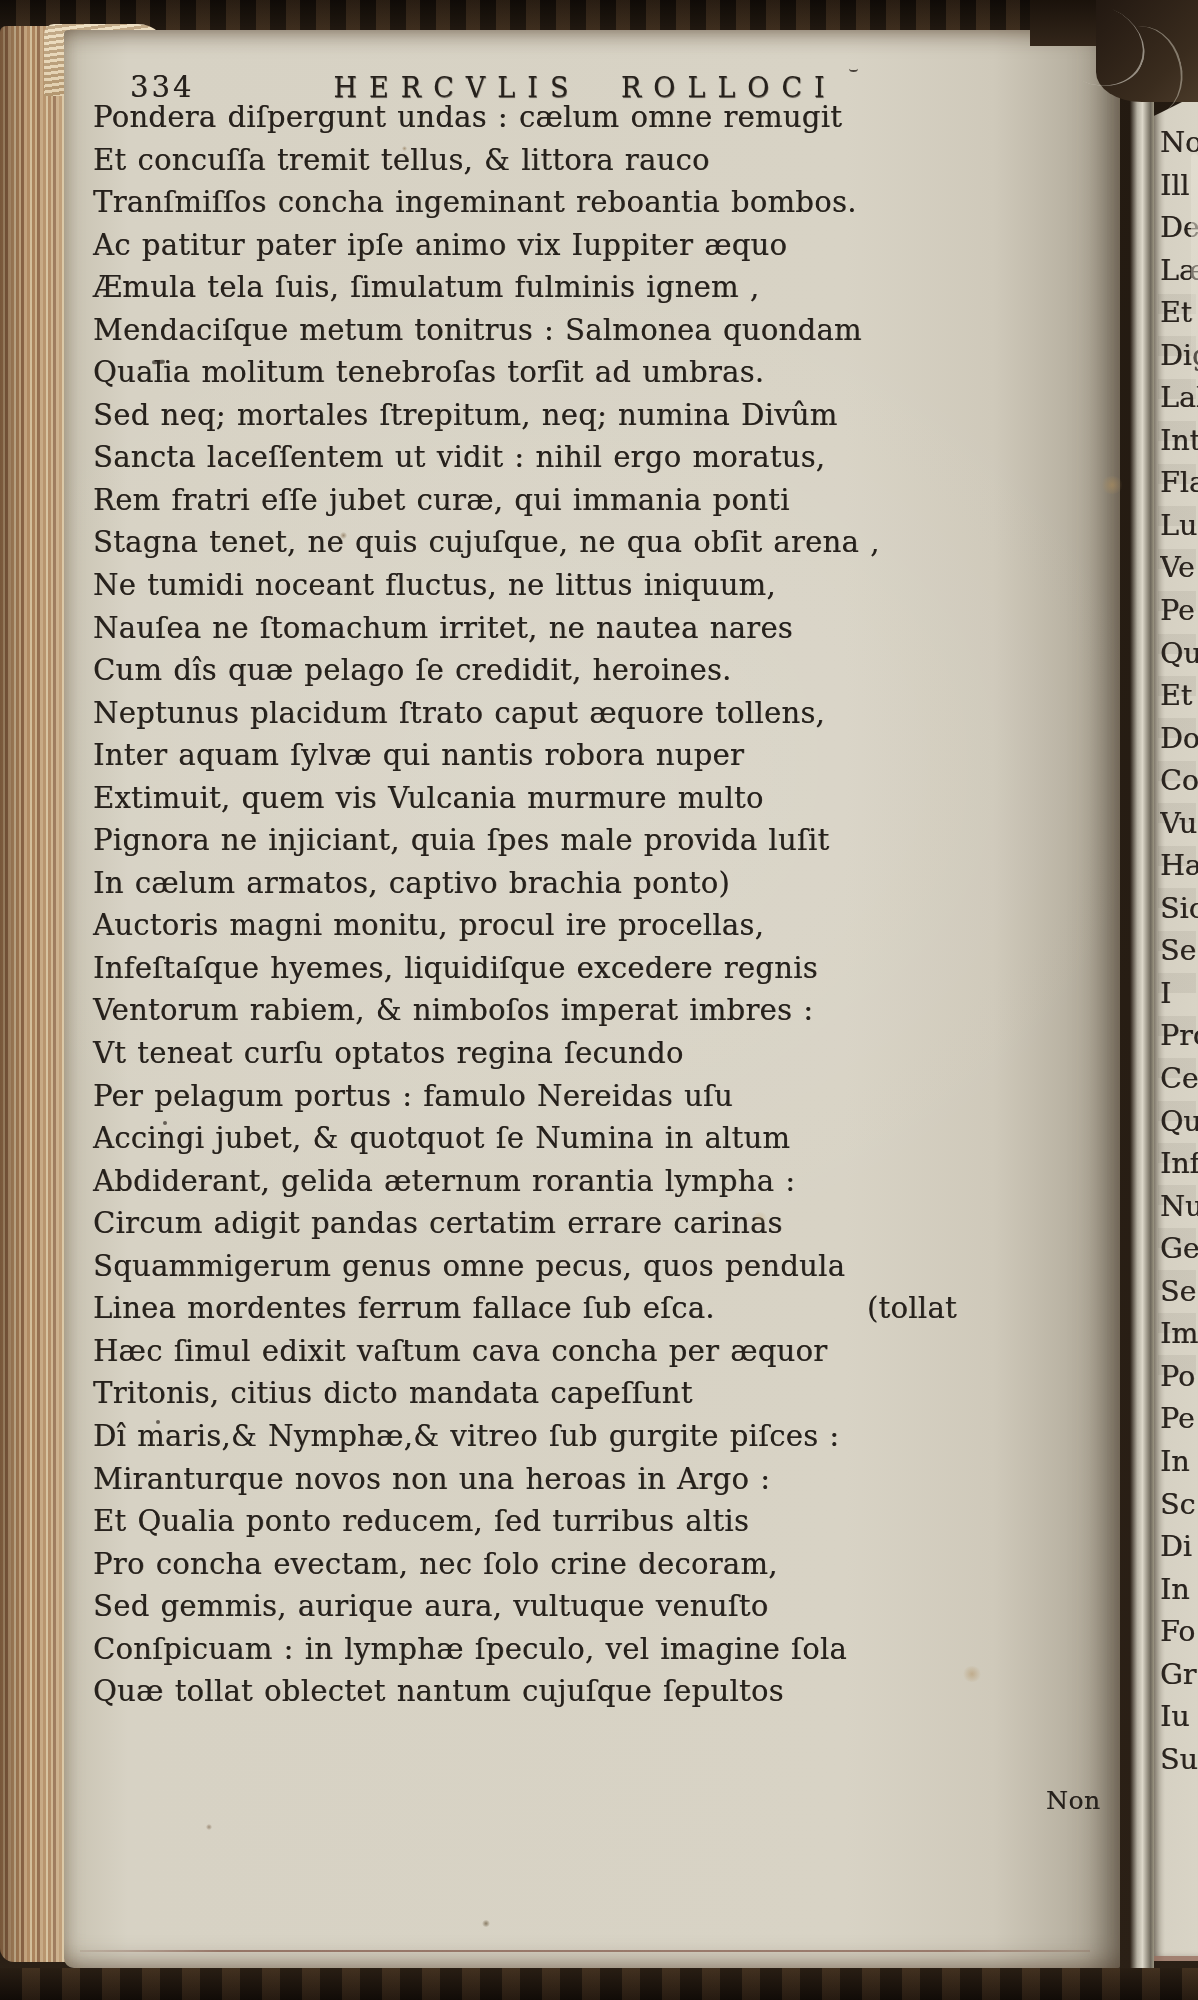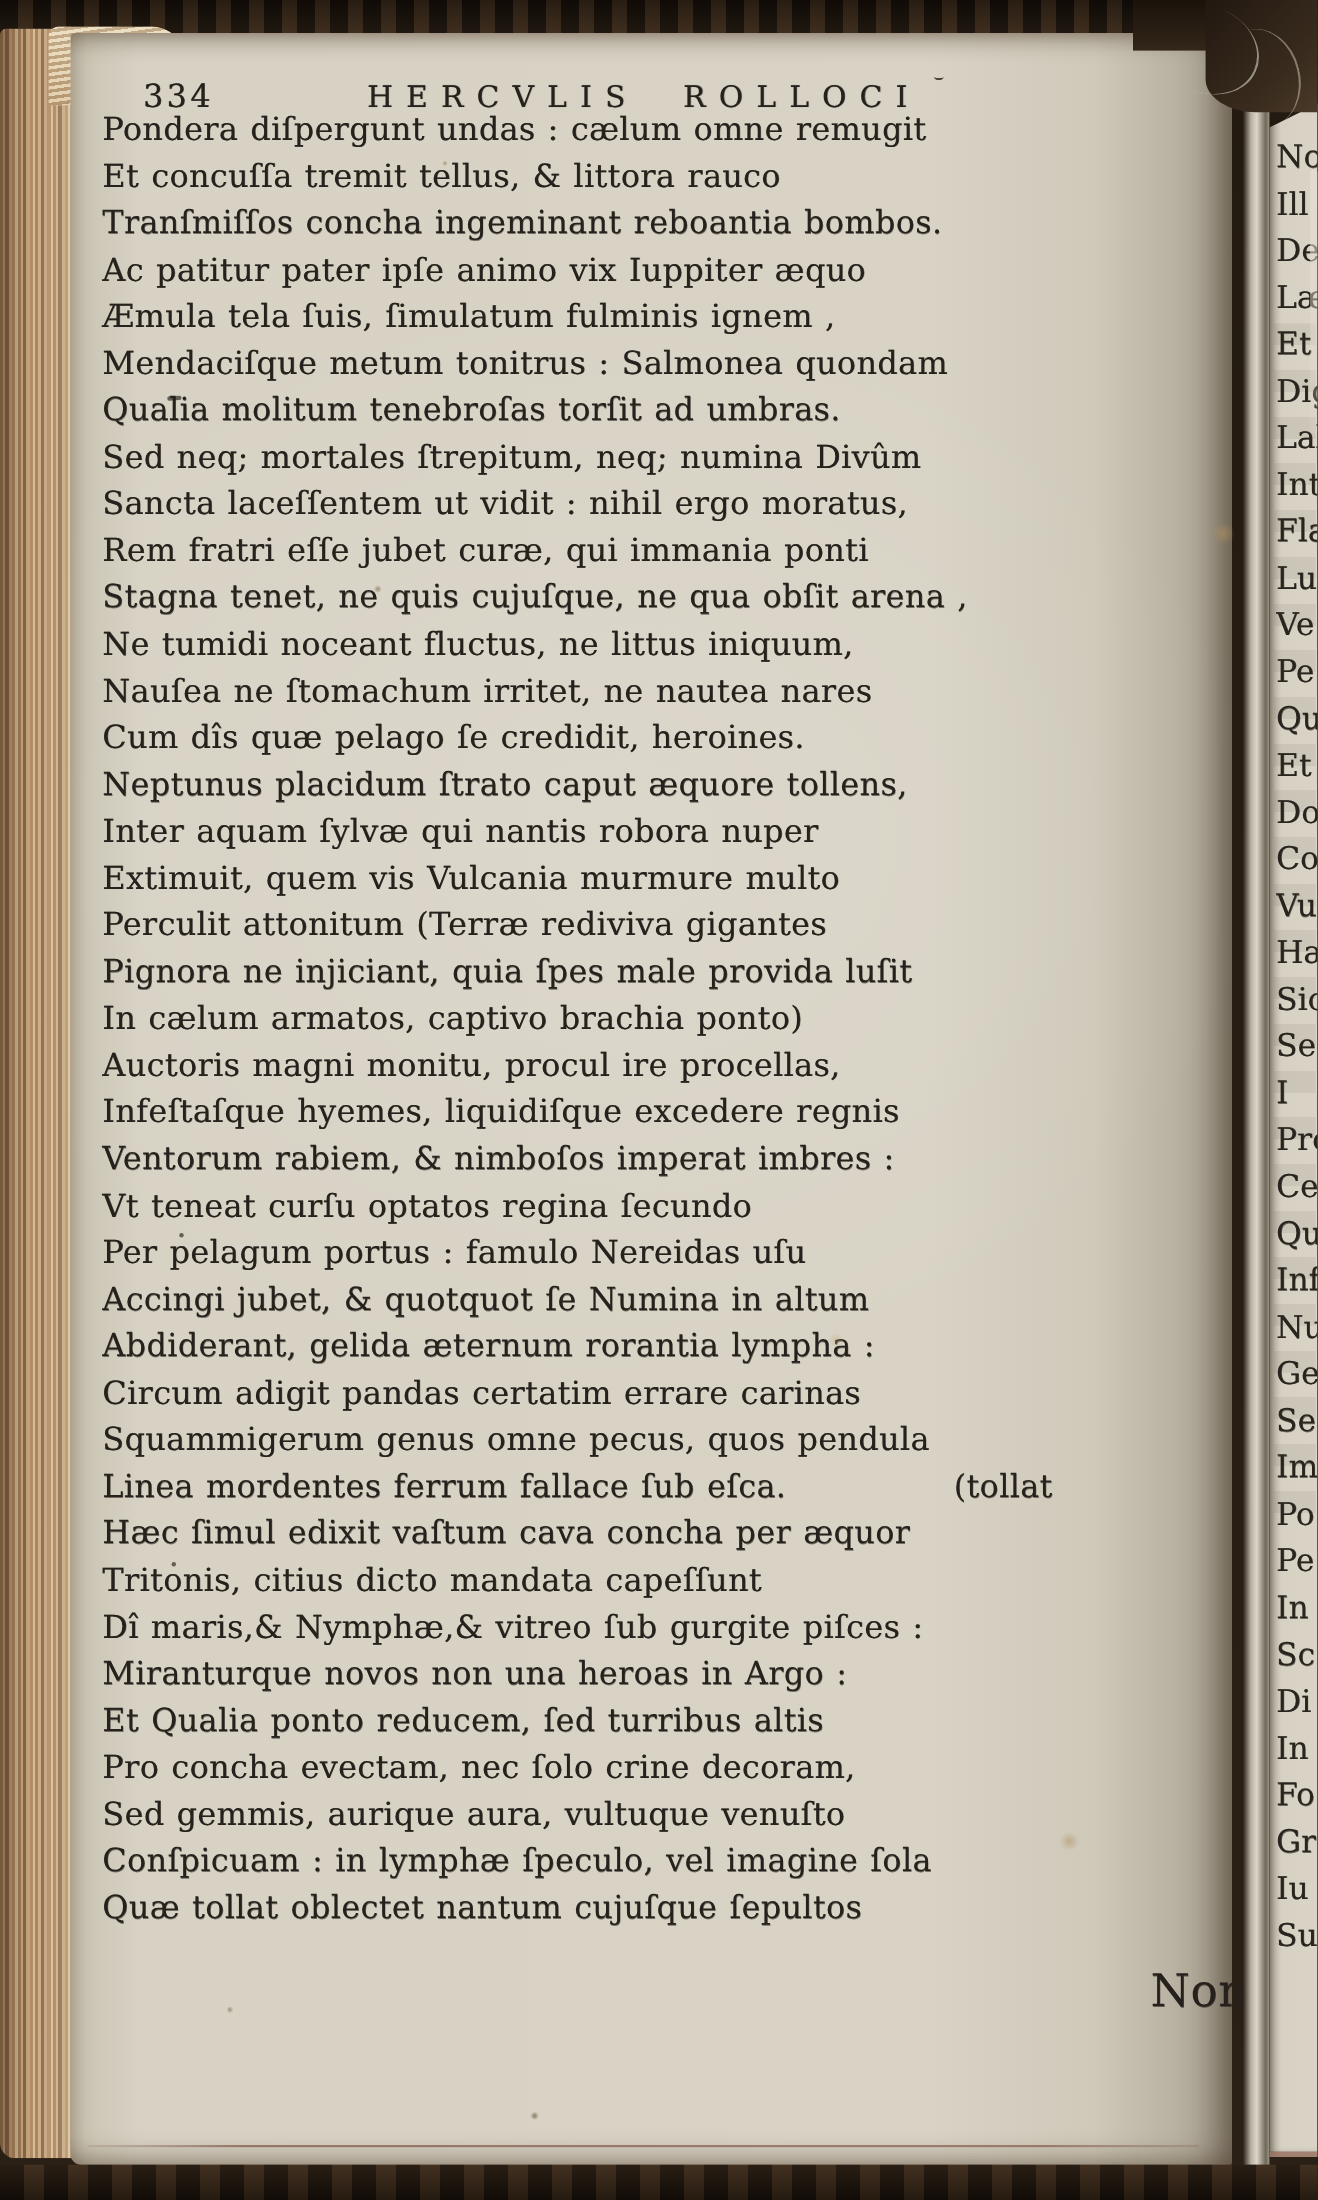--- a/index.html
+++ b/index.html
@@ -77,21 +77,21 @@
   
   .text-block{
     position:absolute;left:29px;top:66px;width:872px;
     font-size:29px;line-height:42.55px;color:#26211c;
     letter-spacing:.3px;word-spacing:1.5px;
     text-shadow:.4px .4px .6px rgba(38,30,24,.55);
   }
   .line{height:42.55px;white-space:nowrap;}
   .line.split{display:flex;justify-content:space-between;padding-right:8px;}
   .catchword{
-    position:absolute;left:1046px;top:1786px;font-size:41px;color:#26211c;
+    position:absolute;left:1046px;top:1786px;font-size:25px;color:#26211c;
     letter-spacing:.5px;text-shadow:.4px .4px .6px rgba(38,30,24,.6);
   }
   
   .mark{position:absolute;background:rgba(40,32,26,.65);border-radius:2px;}
   .m-dash{left:88px;top:330px;width:13px;height:3.5px;transform:rotate(-4deg);}
   .m-dot1{left:99px;top:1091px;width:4px;height:4px;border-radius:50%;}
   .m-dot2{left:92px;top:1390px;width:4px;height:4px;border-radius:50%;}
   
   .stain{position:absolute;border-radius:50%;}
   .s1{left:1036px;top:446px;width:24px;height:18px;background:radial-gradient(circle,rgba(182,146,90,.5),rgba(182,146,90,0) 70%);}
@@ -153,21 +153,20 @@
         <div class="line">Sed neq; mortales ſtrepitum, neq; numina Divûm</div>
         <div class="line">Sancta laceſſentem ut vidit : nihil ergo moratus,</div>
         <div class="line">Rem fratri eſſe jubet curæ, qui immania ponti</div>
         <div class="line">Stagna tenet, ne quis cujuſque, ne qua obſit arena ,</div>
         <div class="line">Ne tumidi noceant fluctus, ne littus iniquum,</div>
         <div class="line">Nauſea ne ſtomachum irritet, ne nautea nares</div>
         <div class="line">Cum dîs quæ pelago ſe credidit, heroines.</div>
         <div class="line">Neptunus placidum ſtrato caput æquore tollens,</div>
         <div class="line">Inter aquam ſylvæ qui nantis robora nuper</div>
         <div class="line">Extimuit, quem vis Vulcania murmure multo</div>
-        <div class="line">Perculit attonitum (Terræ rediviva gigantes</div>
         <div class="line">Pignora ne injiciant, quia ſpes male provida luſit</div>
         <div class="line">In cælum armatos, captivo brachia ponto)</div>
         <div class="line">Auctoris magni monitu, procul ire procellas,</div>
         <div class="line">Infeſtaſque hyemes, liquidiſque excedere regnis</div>
         <div class="line">Ventorum rabiem, &amp; nimboſos imperat imbres :</div>
         <div class="line">Vt teneat curſu optatos regina ſecundo</div>
         <div class="line">Per pelagum portus : famulo Nereidas uſu</div>
         <div class="line">Accingi jubet, &amp; quotquot ſe Numina in altum</div>
         <div class="line">Abdiderant, gelida æternum rorantia lympha :</div>
         <div class="line">Circum adigit pandas certatim errare carinas</div>

